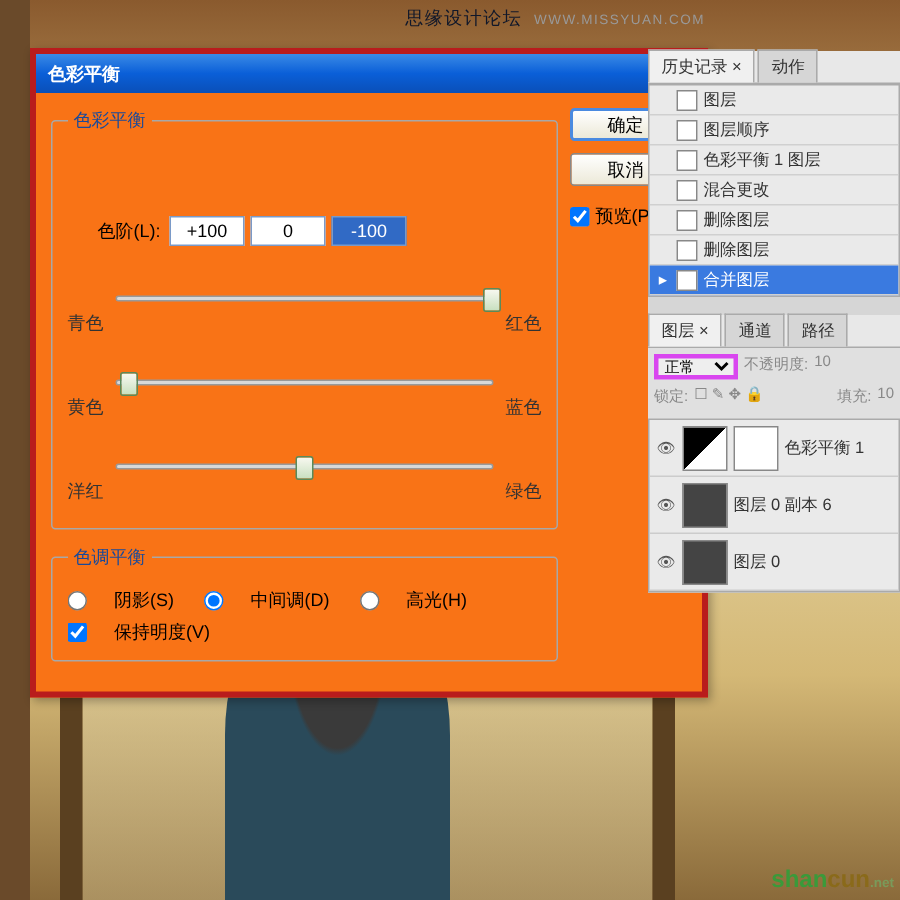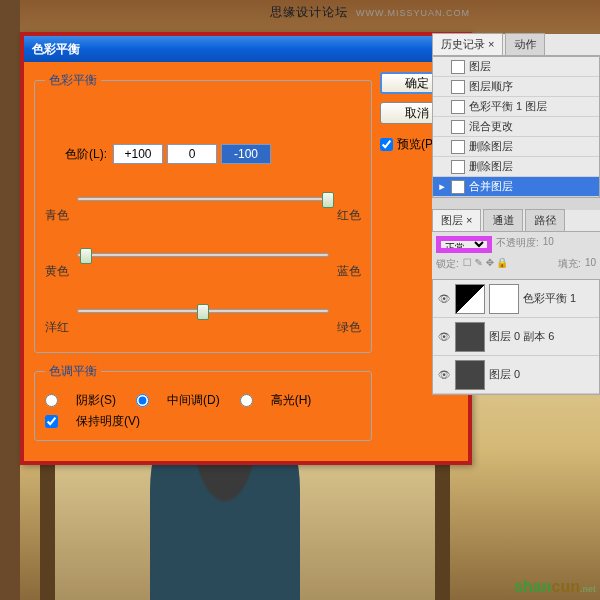--- a/index.html
+++ b/index.html
@@ -57,21 +57,21 @@
 
 .history-list { background: #eaeaea; border: 1px solid #aaa; max-height: 160px; overflow: hidden; }
 .hist-row { display: flex; align-items: center; height: 20px; padding: 0 4px; gap: 4px; border-bottom: 1px solid #d0d0d0; }
 .hist-row.sel { background: #3a7ae0; color: #fff; }
 .hist-icon { width: 14px; height: 14px; background: #fff; border: 1px solid #888; flex-shrink: 0; }
 .hist-arrow { width: 10px; text-align: center; }
 
 .layers-panel { margin-top: 12px; }
 .layer-controls { padding: 4px; background: #e0e0e0; font-size: 10px; color: #888; }
 .layer-controls .row1 { display: flex; gap: 4px; margin-bottom: 4px; }
-.layer-controls select { width: 56px; height: 17px; font-size: 10px; border: 5px solid #d946ef; background: #eee; }
+.layer-controls select { width: 56px; height: 17px; font-size: 10px; border: 3px solid #d946ef; background: #eee; }
 .layer-list { background: #eaeaea; border: 1px solid #aaa; }
 .layer-row { display: flex; align-items: center; height: 38px; padding: 2px 4px; gap: 4px; border-bottom: 1px solid #ccc; }
 .vis-icon { width: 14px; height: 14px; display: flex; align-items: center; justify-content: center; }
 .vis-icon::before { content: "👁"; font-size: 10px; color: #555; }
 .thumb { width: 30px; height: 30px; background: #444; border: 1px solid #888; flex-shrink: 0; }
 .thumb.adj { background: linear-gradient(135deg, #000 50%, #fff 50%); }
 .mask-thumb { width: 30px; height: 30px; background: #fff; border: 1px solid #888; flex-shrink: 0; }
 .layer-name { font-size: 11px; }
 
 .bottom-wm { position: absolute; right: 4px; bottom: 4px; font-size: 16px; font-weight: bold; }

